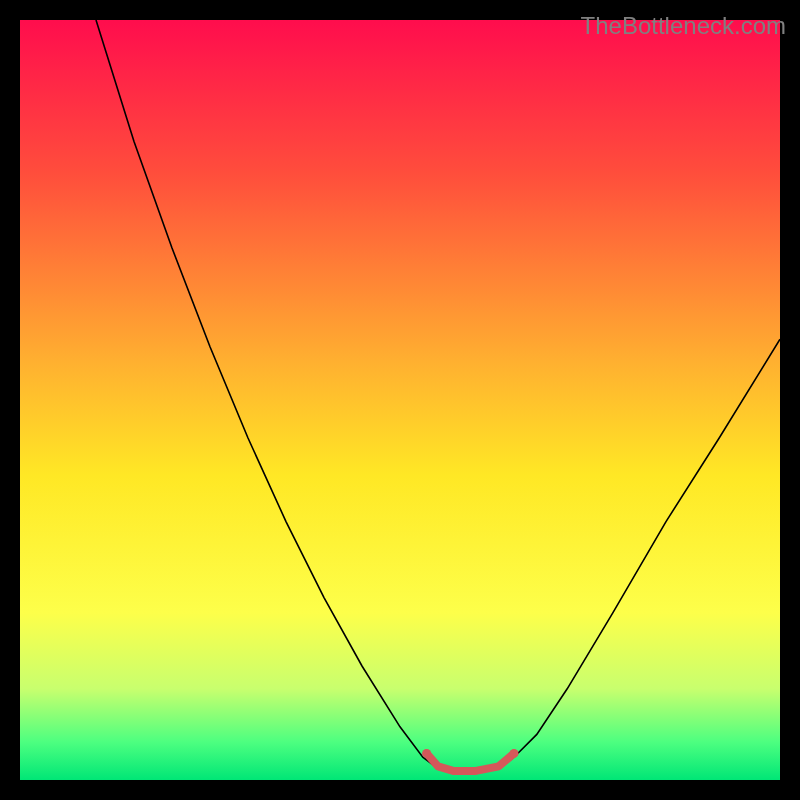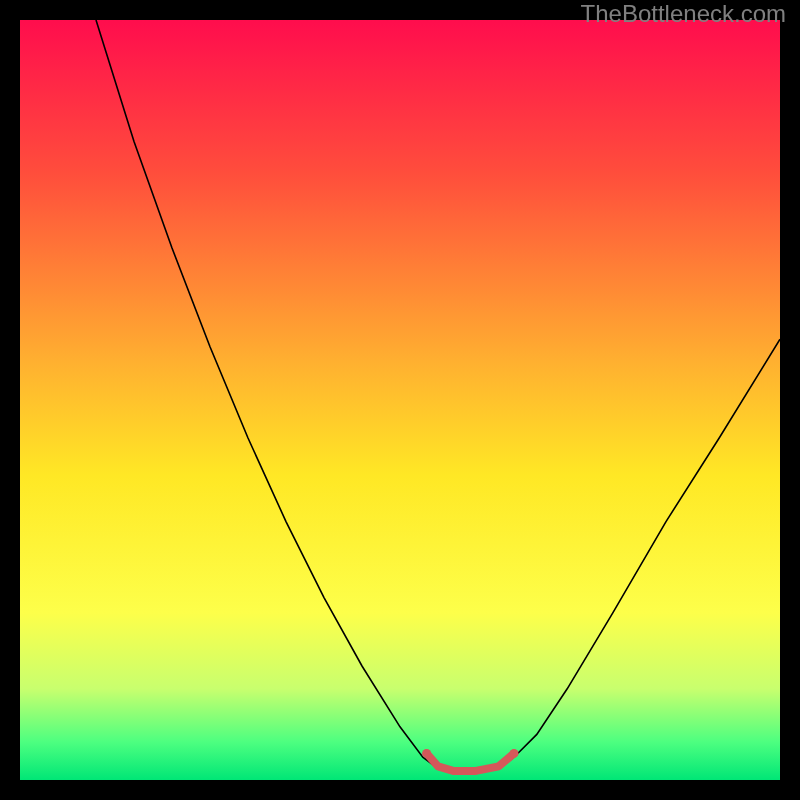--- a/index.html
+++ b/index.html
@@ -6,21 +6,21 @@
     margin: 0;
     padding: 0;
     width: 800px;
     height: 800px;
     background: #000;
     position: relative;
     font-family: Arial, Helvetica, sans-serif;
   }
   .watermark {
     position: absolute;
-    top: 0;
+    top: 12px;
     right: 14px;
     color: #808080;
     font-size: 24px;
     font-weight: 400;
     z-index: 10;
   }
   .plot-area {
     position: absolute;
     left: 20px;
     top: 20px;

